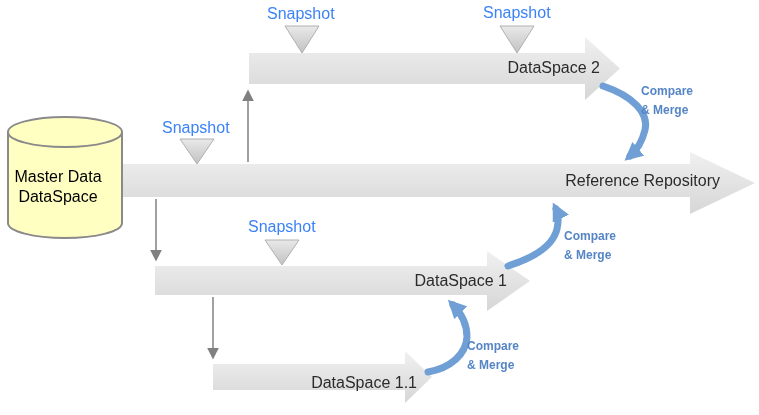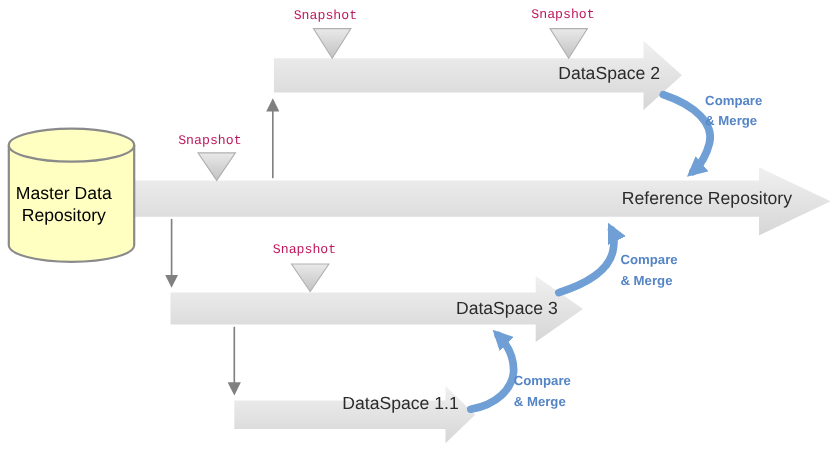--- a/index.html
+++ b/index.html
@@ -7,24 +7,23 @@
     position:relative;
     width:759px;height:415px;
     overflow:hidden;
     font-family:"Liberation Sans", sans-serif;
     background:#ffffff;
   }
   #diagram-svg{position:absolute;left:0;top:0;}
   .lbl{
     position:absolute;
     white-space:nowrap;
-    font-size:12px;
-    color:#be185d;
+    font-size:16px;
+    color:#3b82f6;
     line-height:16px;
-    font-family:Liberation Mono, monospace;
   }
   .bar-lbl{
     position:absolute;
     white-space:nowrap;
     font-size:16px;
     color:#2b2b2b;
     line-height:16px;
   }
   .cm-lbl{
     position:absolute;
@@ -85,32 +84,32 @@
       <ellipse cx="65" cy="132" rx="57" ry="15" fill="#FFFFC2" stroke="#8a8a8a" stroke-width="2"></ellipse>
     </g>
 
     <path d="M603,86 C633,96 649,113 645,130 C642,142 637,150 630,156" stroke="#6F9FD4" stroke-width="7" fill="none" stroke-linecap="round" marker-end="url(#blueHead)"></path>
     <path d="M508,266 C533,258 553,246 557,229 C559,220 558,213 556,209" stroke="#6F9FD4" stroke-width="7" fill="none" stroke-linecap="round" marker-end="url(#blueHead)"></path>
     <path d="M428,372 C451,368 466,354 467,337 C467,326 462,314 453,305" stroke="#6F9FD4" stroke-width="7" fill="none" stroke-linecap="round" marker-end="url(#blueHead)"></path>
   </svg>
 
   <div class="repo-lbl">
     <div>Master Data</div>
-    <div>Repository</div>
+    <div>DataSpace</div>
   </div>
 
   <div class="lbl" style="left:267px;top:6px">Snapshot</div>
   <div class="lbl" style="left:483px;top:5px">Snapshot</div>
   <div class="lbl" style="left:162px;top:120px">Snapshot</div>
   <div class="lbl" style="left:248px;top:219px">Snapshot</div>
 
   <div class="bar-lbl" style="right:159px;top:60px">DataSpace 2</div>
   <div class="bar-lbl" style="right:39px;top:173px">Reference Repository</div>
-  <div class="bar-lbl" style="right:252px;top:273px">DataSpace 3</div>
-  <div class="bar-lbl" style="right:342px;top:360px">DataSpace 1.1</div>
+  <div class="bar-lbl" style="right:252px;top:273px">DataSpace 1</div>
+  <div class="bar-lbl" style="right:342px;top:375px">DataSpace 1.1</div>
 
   <div class="cm-lbl" style="left:641px;top:82px">
     <div>Compare</div>
     <div>&amp; Merge</div>
   </div>
   <div class="cm-lbl" style="left:564px;top:227px">
     <div>Compare</div>
     <div>&amp; Merge</div>
   </div>
   <div class="cm-lbl" style="left:467px;top:337px">

